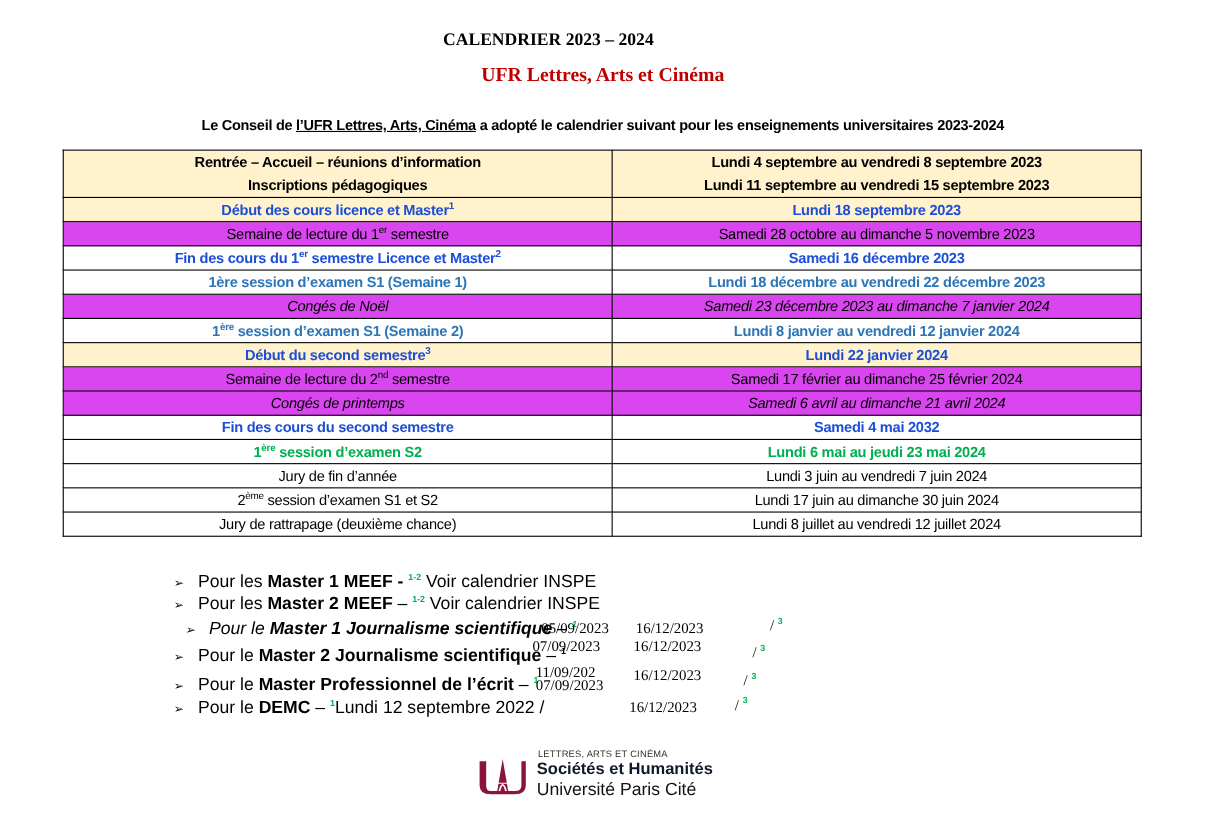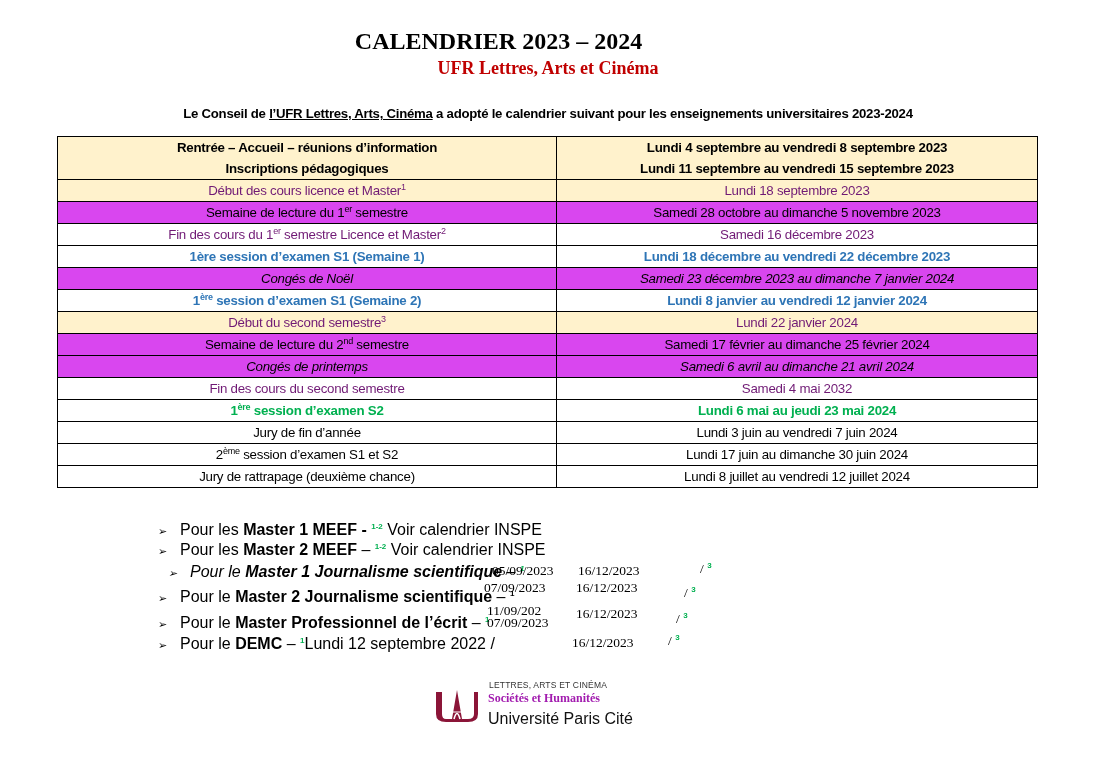--- a/index.html
+++ b/index.html
@@ -1,45 +1,45 @@
 <!DOCTYPE html>
 <html><head>
 <meta charset="utf-8">
 <style>
   html, body { margin:0; padding:0; background:#ffffff; }
   body { width:1096px; height:759px; position:relative; overflow:hidden; font-family:"Liberation Sans", sans-serif; color:#000; }
-  .title { position:absolute; left:0; width:997px; top:28px; text-align:center; font-family:"Liberation Serif", serif; font-weight:bold; font-size:24px; color:#000; }
+  .title { position:absolute; left:0; width:997px; top:28px; text-align:center; font-family:"Liberation Serif", serif; font-weight:bold; font-size:16px; color:#000; }
   .subtitle { position:absolute; left:0; width:1096px; top:58px; text-align:center; font-family:"Liberation Serif", serif; font-weight:bold; font-size:18px; color:#c00000; }
   .intro { position:absolute; left:0; width:1096px; top:106px; text-align:center; font-family:"Liberation Sans", sans-serif; font-weight:bold; font-size:13.2px; letter-spacing:-0.25px; }
   .intro u { text-decoration:underline; }
   table.cal { position:absolute; left:57px; top:136px; width:981px; border-collapse:collapse; font-family:"Liberation Sans", sans-serif; font-size:13.3px; letter-spacing:-0.25px; }
   table.cal td { border:1.5px solid #000; text-align:center; padding:0; height:21px; line-height:21px; }
   table.cal td.c1 { width:498px; }
   table.cal tr.hdr td { height:42px; line-height:21px; }
   .bg-yellow td { background:#fff2cc; }
   .bg-grey td { background:#d946ef; }
   .bg-white td { background:#ffffff; }
-  .red { color:#701a75; font-weight:normal; }
+  .red { color:#1d4ed8; font-weight:bold; }
   .blue { color:#2e75b6; font-weight:bold; }
   .green { color:#00b050; font-weight:bold; }
   .black-b { color:#000; font-weight:bold;margin-left:20px; }
   .plain { color:#000; }
   .ital { font-style:italic; color:#000; }
   sup { font-size:9px; line-height:0; vertical-align:super; }
   .note { position:absolute; white-space:nowrap; }
   .note .arrow { display:inline-block; width:22px; font-size:11px; }
   .note b { font-weight:bold; }
   .note sup.g { color:#00b050; font-weight:bold; font-family:"Liberation Sans", sans-serif; font-size:8px; }
   .note sup.k { color:#000; font-weight:bold; font-family:"Liberation Sans", sans-serif; font-size:8px; }
   .abs { position:absolute; font-family:"Liberation Serif", serif; font-size:13.5px; white-space:nowrap; }
   .abs sup { color:#00b050; font-weight:bold; font-family:"Liberation Sans", sans-serif; font-size:8px; }
   .logo { position:absolute; left:434px; top:680px; width:260px; height:50px; }
   .logo .mark { position:absolute; left:0; top:4px; width:46px; height:40px; }
   .logo .l1 { position:absolute; left:55px; top:0; font-size:8.5px; color:#333; letter-spacing:0.2px; font-family:"Liberation Sans", sans-serif; }
-  .logo .l2 { position:absolute; left:54px; top:11px; font-size:12px; font-weight:bold; color:#a21caf; font-family:Liberation Serif, serif; }
+  .logo .l2 { position:absolute; left:54px; top:11px; font-size:15px; font-weight:bold; color:#0f172a; font-family:Liberation Sans, sans-serif; }
   .logo .l3 { position:absolute; left:54px; top:30px; font-size:16px; color:#111; font-family:"Liberation Sans", sans-serif; }
 </style>
 </head>
 <body>
 
 <div class="title">CALENDRIER 2023 – 2024</div>
 <div class="subtitle">UFR Lettres, Arts et Cinéma</div>
 <div class="intro"><span>Le Conseil de </span><u>l’UFR Lettres, Arts, Cinéma</u><span> a adopté le calendrier suivant pour les enseignements universitaires 2023-2024</span></div>
 
 <table class="cal">

